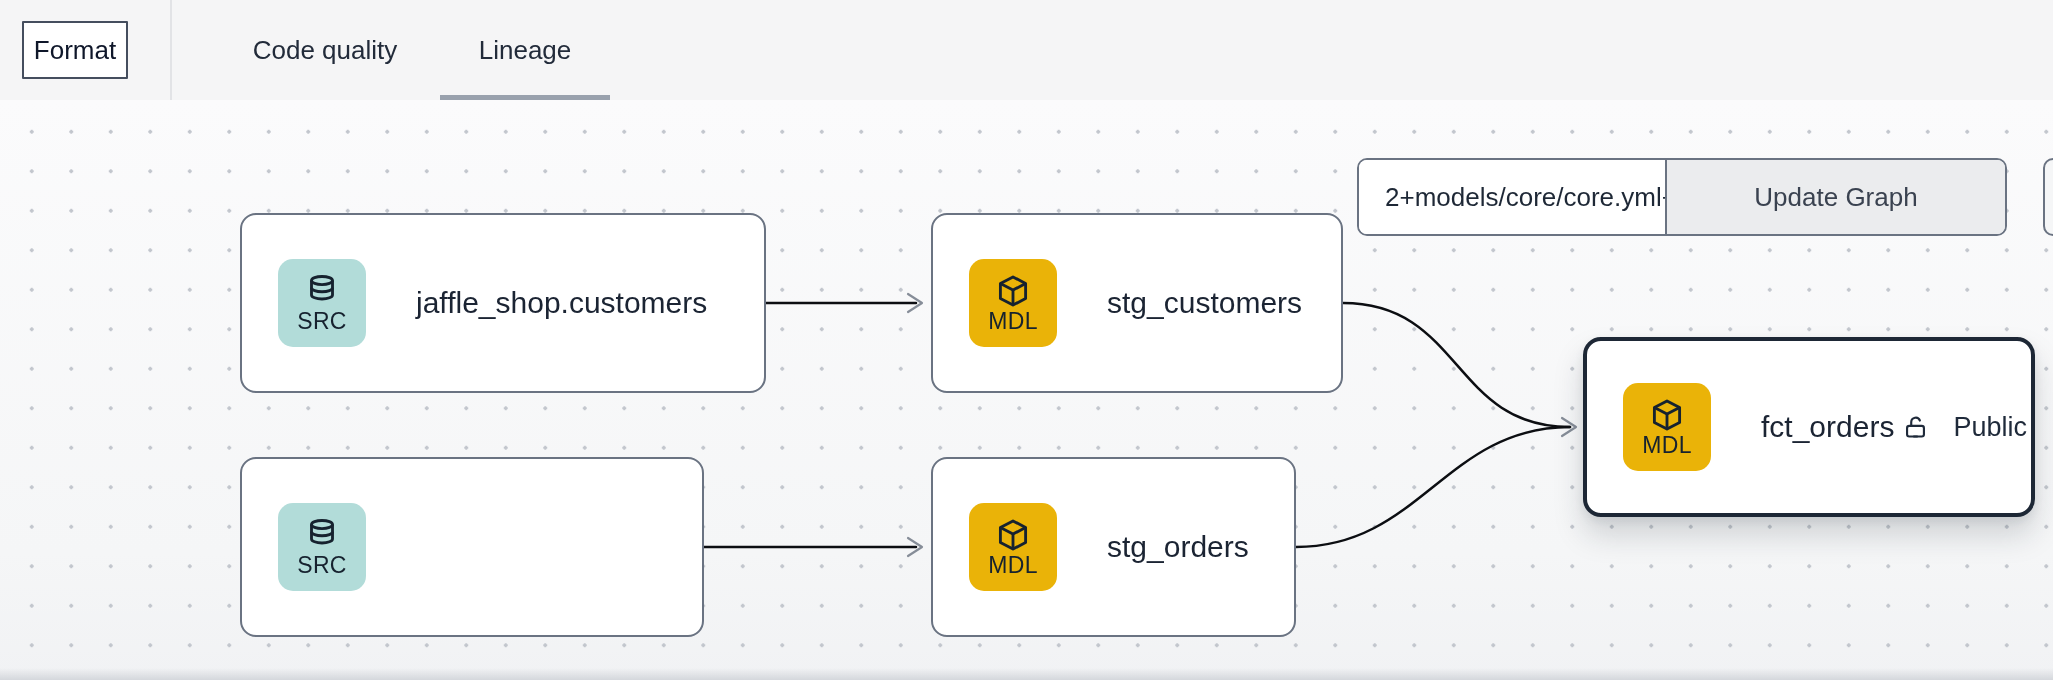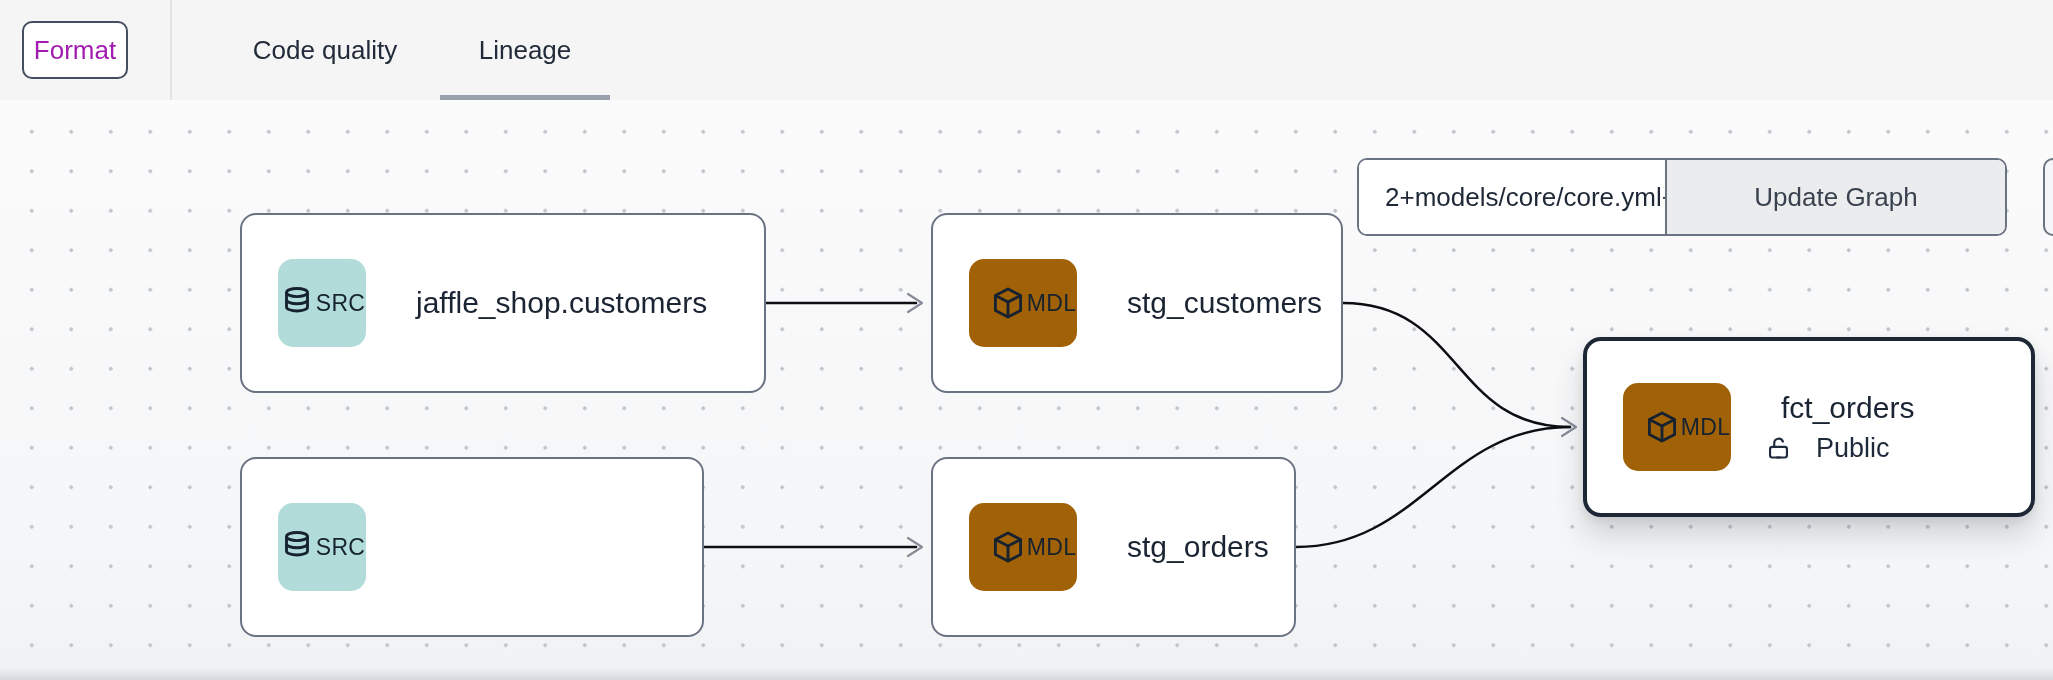--- a/index.html
+++ b/index.html
@@ -9,23 +9,23 @@
     background:#f5f5f6;
   }
 
   
   .header{
     position:absolute;left:0;top:0;width:2053px;height:100px;
     background:#f5f5f6;z-index:3;
   }
   .format-btn{
     position:absolute;left:22px;top:21px;width:106px;height:58px;
-    background:#ffffff;border:2.5px solid #454e5e;border-radius:10px;
+    background:#ffffff;border:2.5px solid #454e5e;border-radius:1px;
     display:flex;align-items:center;justify-content:center;
-    font-size:26px;color:#a21caf;box-sizing:border-box;cursor:pointer;
+    font-size:26px;color:#0f172a;box-sizing:border-box;cursor:pointer;
   }
   .header-divider{
     position:absolute;left:170px;top:0;width:2px;height:100px;background:#e2e3e6;
   }
   .tab{
     position:absolute;top:0;height:100px;display:flex;align-items:center;
     justify-content:center;font-size:26px;color:#222b3a;cursor:pointer;
   }
   .tab-codequality{left:230px;width:190px;}
   .tab-lineage{left:440px;width:170px;}
@@ -62,30 +62,30 @@
   .node-src-orders{left:240px;top:357px;width:464px;height:180px;}
   .node-stg-orders{left:931px;top:357px;width:365px;height:180px;}
   .node-fct-orders{
     left:1583px;top:237px;width:452px;height:180px;
     border:4px solid #1d2735;border-radius:18px;
     box-shadow:0 18px 30px rgba(25,35,50,.17),0 4px 10px rgba(25,35,50,.08);
   }
 
   .badge{
     width:88px;height:88px;border-radius:15px;flex:0 0 auto;
-    display:flex;flex-direction:row;align-items:center;justify-content:center;
+    display:flex;flex-direction:column;align-items:center;justify-content:center;
     gap:1px;color:#16222f;
   }
   .badge-src{background:#b2dcd9;}
-  .badge-mdl{background:#a16207;padding-left:20px;}
+  .badge-mdl{background:#eab308;}
   .badge svg{width:36px;height:36px;display:block;}
   .badge-label{font-size:23px;font-weight:500;letter-spacing:.3px;line-height:1;}
 
   .node-title{font-size:30px;color:#1b2433;white-space:nowrap;margin-left:16px;}
-  .node-text-col{display:flex;flex-direction:column;gap:8px;}
+  .node-text-col{display:flex;flex-direction:row;gap:8px;}
   .node-subtitle{
     display:flex;align-items:center;gap:24px;
     font-size:27px;color:#1f2a3a;
   }
   .node-subtitle svg{width:27px;height:27px;display:block;}
 
   
   .selector-group{
     position:absolute;left:1357px;top:58px;width:650px;height:78px;
     border:2.5px solid #6a7382;border-radius:10px;background:#ffffff;

